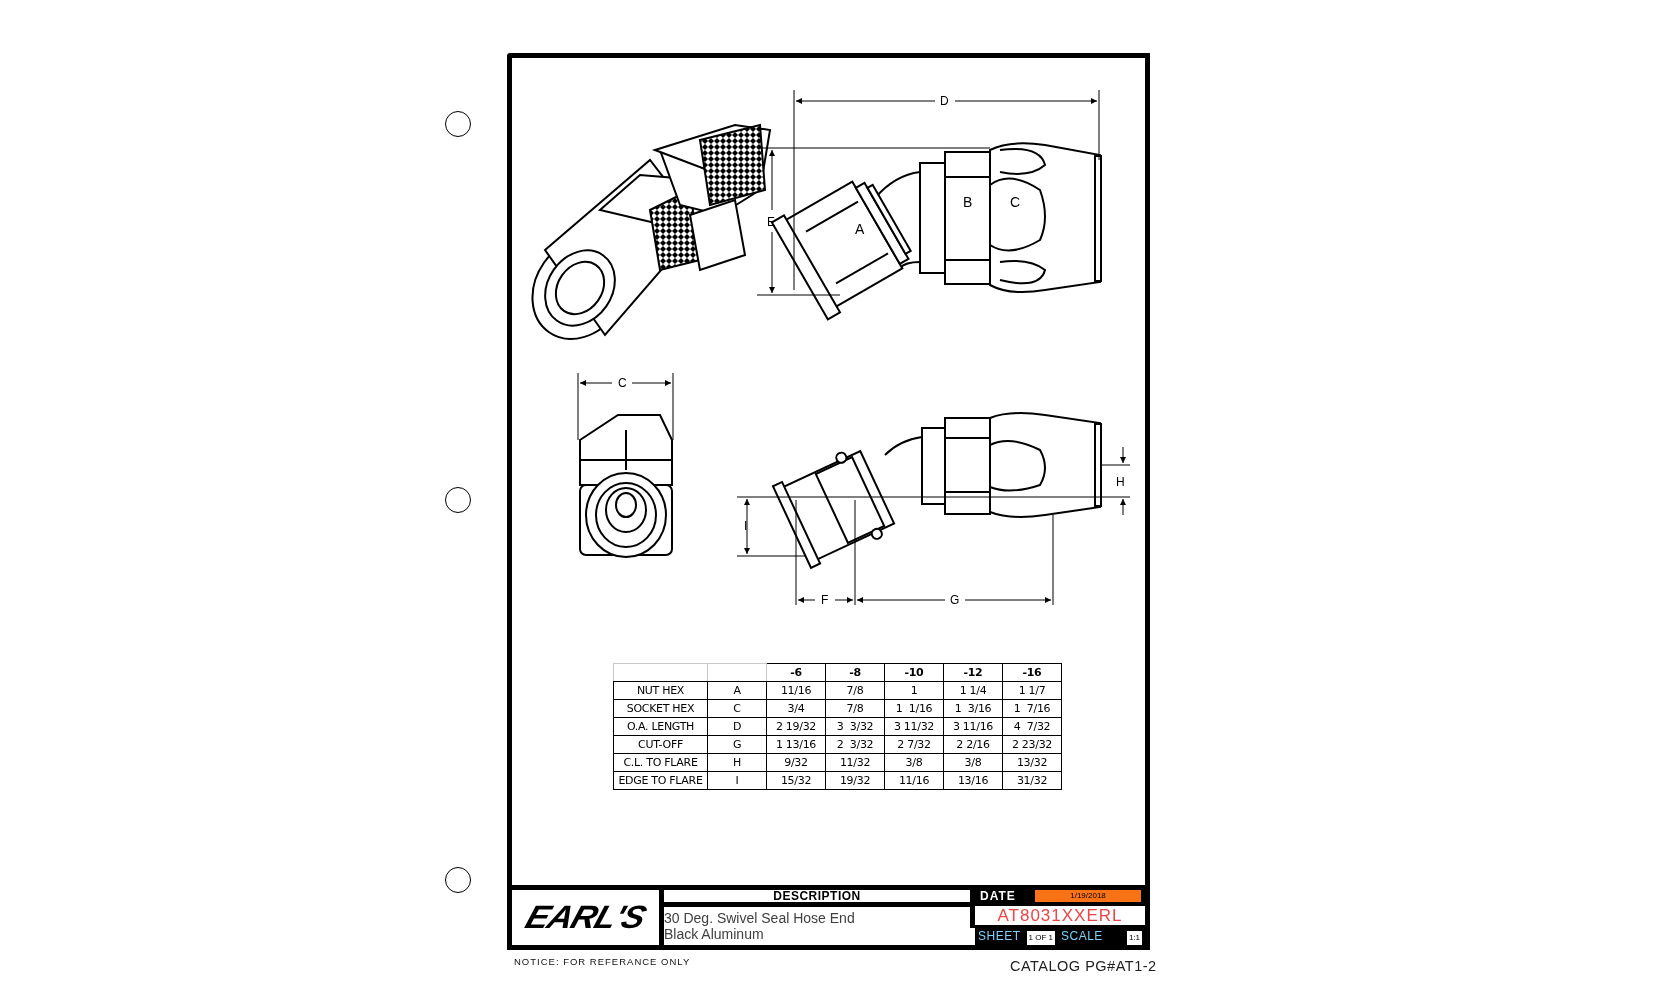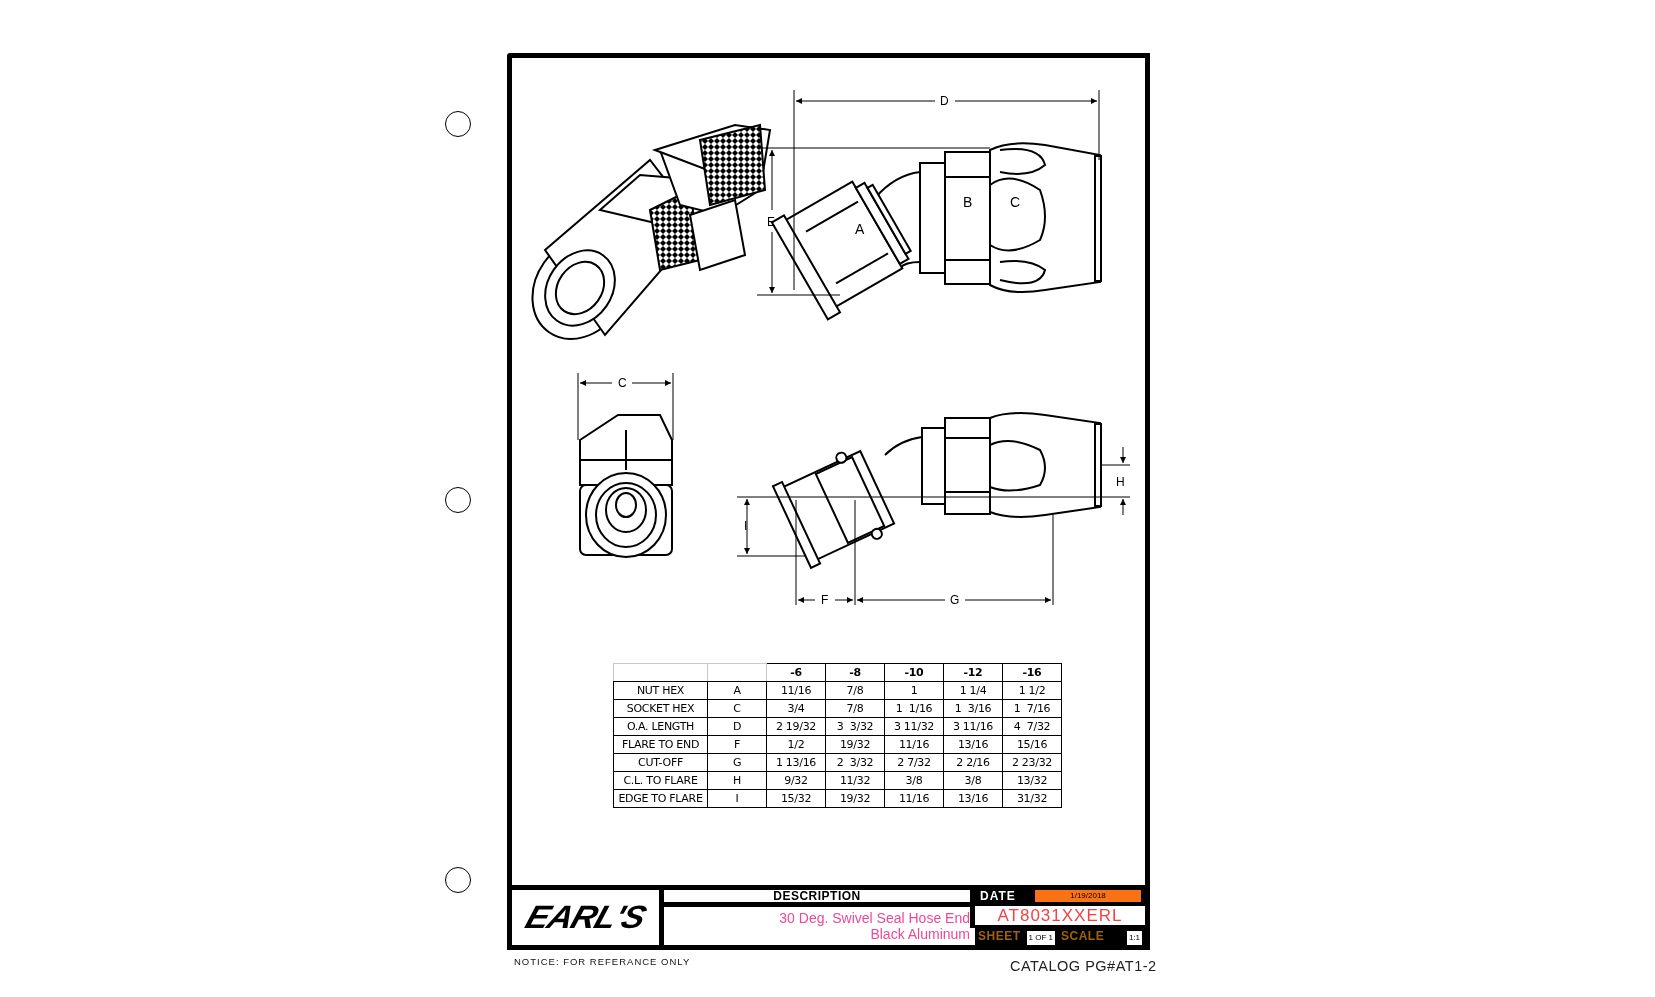--- a/index.html
+++ b/index.html
@@ -17,28 +17,28 @@
     table.spec td.let { width: 58px; }
     table.spec td.val, table.spec th.sz { width: 58px; }
     table.spec th.blank { border-color: #c8c8c8; border-bottom-color: #000; }
     table.spec th.blank.lbl { border-left-color: #c8c8c8; }
 
     .tb { position: absolute; left: 512px; top: 885px; width: 633px; height: 60px; border-top: 5px solid #000; box-sizing: border-box; }
     .tb-logo { position: absolute; left: 0; top: 0; width: 152px; height: 55px; border-right: 5px solid #000; box-sizing: border-box; display: flex; align-items: center; justify-content: center; }
     .logo-text { font-family: "Liberation Sans", sans-serif; font-weight: 900; font-style: italic; font-size: 34px; letter-spacing: -1px; transform: skewX(-18deg) scaleY(0.95); color: #000; }
     .tb-desc { position: absolute; left: 152px; top: 0; width: 311px; height: 38px; border-right: 5px solid #000; box-sizing: border-box; }
     .tb-desc-head { height: 12px; border-bottom: 5px solid #000; font-weight: bold; font-size: 12px; line-height: 12px; text-align: center; letter-spacing: 0.5px; }
-    .tb-desc-body { text-align: right; font-size: 14px; line-height: 16px; padding-top: 3px; color: #ec4899; }
+    .tb-desc-body { text-align: left; font-size: 14px; line-height: 16px; padding-top: 3px; color: #404040; }
     .tb-right { position: absolute; left: 463px; top: 0; width: 170px; height: 55px; }
     .tb-row1 { height: 12px; display: flex; background: #000; }
     .tb-row1 .k { width: 52px; color: #fff; font-weight: bold; font-size: 12px; line-height: 12px; padding-left: 5px; letter-spacing: 1px; }
     .tb-row1 .v { flex: 1; background: #f97316; margin: 0 4px 0 3px; font-size: 8px; line-height: 12px; text-align: center; }
     .tb-part { height: 27px; border-top: 4px solid #000; border-bottom: 4px solid #000; box-sizing: border-box; font-size: 17px; line-height: 20px; text-align: center; letter-spacing: 1px; color: #ef4444; }
     .tb-row3 { height: 16px; display: flex; background: #000; align-items: stretch; }
-    .tb-row3 .k { color: #a16207; font-weight: bold; font-size: 12px; line-height: 14px; padding: 0 3px; letter-spacing: 0.5px; }
+    .tb-row3 .k { color: #7dd3fc; font-weight: normal; font-size: 12px; line-height: 14px; padding: 0 3px; letter-spacing: 0.5px; }
     .tb-row3 .v { background: #fff; font-size: 8px; line-height: 14px; margin: 2px 3px 0 3px; padding: 0 2px; }
     .notice { position: absolute; left: 514px; top: 956px; font-size: 9.5px; letter-spacing: 1px; color: #111; }
     .catalog { position: absolute; left: 1010px; top: 958px; font-size: 14.5px; letter-spacing: 0.5px; color: #222; }
   </style>
 </head>
 <body>
 
 <div class="hole" style="left:445px;top:111px;"></div>
 <div class="hole" style="left:445px;top:487px;"></div>
 <div class="hole" style="left:445px;top:867px;"></div>
@@ -177,48 +177,39 @@
     <th class="sz">-12</th>
     <th class="sz">-16</th>
   </tr>
   <tr>
     <td class="lbl">NUT HEX</td>
     <td class="let">A</td>
     <td class="val">11/16</td>
     <td class="val">7/8</td>
     <td class="val">1</td>
     <td class="val">1 1/4</td>
-    <td class="val">1 1/2</td>
+    <td class="val">1 1/7</td>
   </tr>
   <tr>
     <td class="lbl">SOCKET HEX</td>
     <td class="let">C</td>
     <td class="val">3/4</td>
     <td class="val">7/8</td>
     <td class="val">1  1/16</td>
     <td class="val">1  3/16</td>
     <td class="val">1  7/16</td>
   </tr>
   <tr>
     <td class="lbl">O.A. LENGTH</td>
     <td class="let">D</td>
     <td class="val">2 19/32</td>
     <td class="val">3  3/32</td>
     <td class="val">3 11/32</td>
     <td class="val">3 11/16</td>
     <td class="val">4  7/32</td>
-  </tr>
-  <tr>
-    <td class="lbl">FLARE TO END</td>
-    <td class="let">F</td>
-    <td class="val">1/2</td>
-    <td class="val">19/32</td>
-    <td class="val">11/16</td>
-    <td class="val">13/16</td>
-    <td class="val">15/16</td>
   </tr>
   <tr>
     <td class="lbl">CUT-OFF</td>
     <td class="let">G</td>
     <td class="val">1 13/16</td>
     <td class="val">2  3/32</td>
     <td class="val">2 7/32</td>
     <td class="val">2 2/16</td>
     <td class="val">2 23/32</td>
   </tr>

